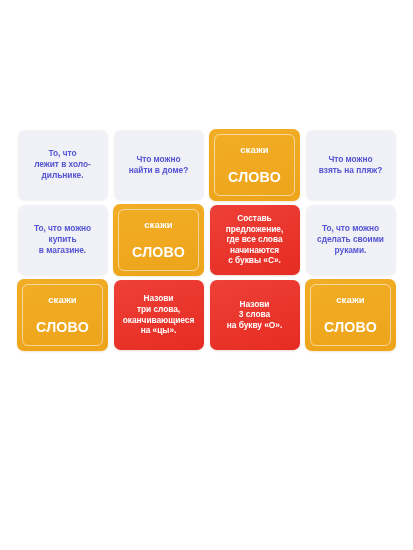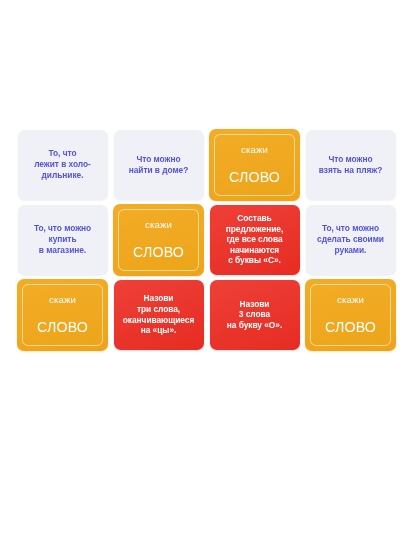--- a/index.html
+++ b/index.html
@@ -98,27 +98,27 @@
     pointer-events: none;
   }
   .brand-lines {
     position: relative;
     z-index: 2;
     line-height: 1.02;
   }
   .brand-top {
     display: block;
     font-size: 9.6px;
-    font-weight: normal;
+    font-weight: bold;
     letter-spacing: 0.1px;
   }
   .brand-bottom {
     display: block;
     font-size: 14.2px;
-    font-weight: normal;
+    font-weight: bold;
     letter-spacing: 0.2px;
     margin-top: 15px;
   }
 </style>
 </head>
 <body>
 
 <div id="card-grid">
     <div class="card light">
       <div class="card-text">То, что<br>лежит в холо-<br>дильнике.</div>

